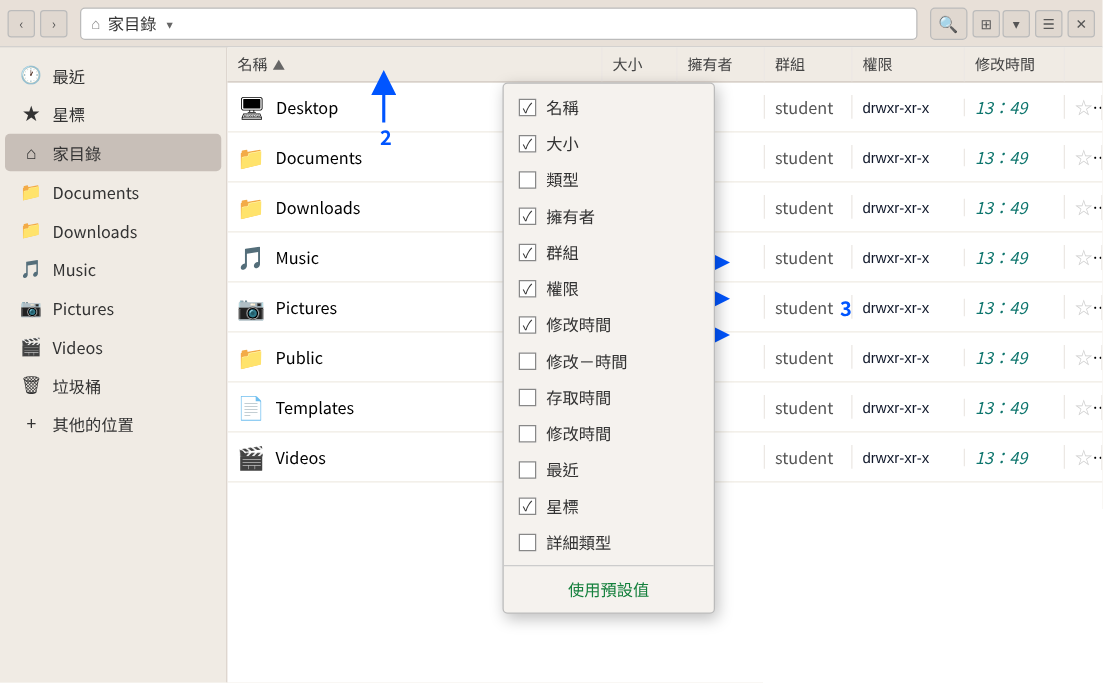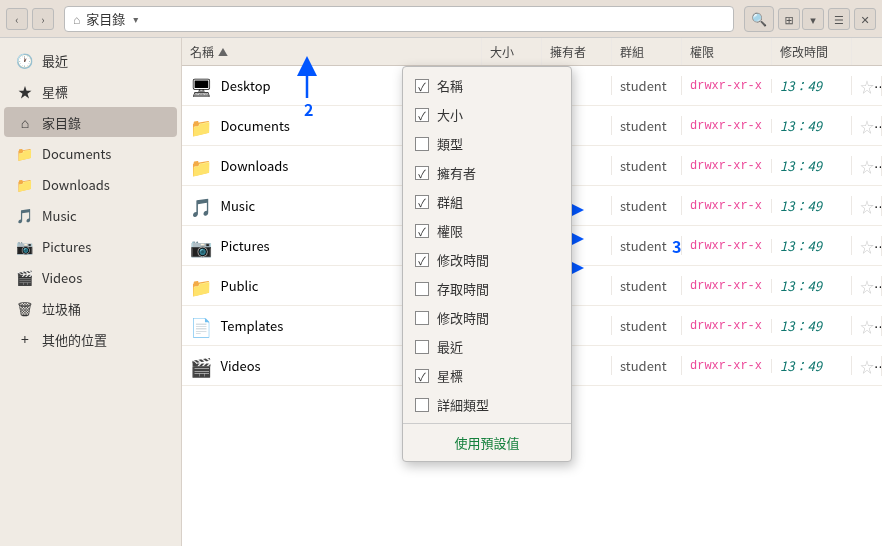--- a/index.html
+++ b/index.html
@@ -152,21 +152,21 @@
       border-right: 1px solid #ece8e4;
     }
     .file-name-cell {
       width: 300px;
       display: flex; align-items: center; gap: 8px;
     }
     .file-icon { font-size: 18px; }
     .file-size-cell { width: 60px; }
     .file-owner-cell { width: 70px; color: #555; }
     .file-group-cell { width: 70px; color: #555; }
-    .file-perms-cell { width: 90px; font-family: Liberation Mono, monospace; font-size: 12px; color: #ec4899; }
+    .file-perms-cell { width: 90px; font-family: Liberation Sans, sans-serif; font-size: 12px; color: #0f172a; }
     .file-modified-cell { width: 80px; color: #0f766e; font-style: italic; }
     .file-star-cell { width: 30px; text-align: center; }
     .star-icon { color: #ccc; font-size: 14px; }
 
     
     .dropdown-overlay {
       position: absolute;
       top: 28px;
       left: 220px;
       width: 170px;
@@ -431,20 +431,24 @@
         <div class="dropdown-item">
           <div class="dropdown-checkbox checked"></div>
           <span>權限</span>
         </div>
         <div class="dropdown-item">
           <div class="dropdown-checkbox checked"></div>
           <span>修改時間</span>
         </div>
         <div class="dropdown-item">
           <div class="dropdown-checkbox"></div>
+          <span>修改－時間</span>
+        </div>
+        <div class="dropdown-item">
+          <div class="dropdown-checkbox"></div>
           <span>存取時間</span>
         </div>
         <div class="dropdown-item">
           <div class="dropdown-checkbox"></div>
           <span>修改時間</span>
         </div>
         <div class="dropdown-item">
           <div class="dropdown-checkbox"></div>
           <span>最近</span>
         </div>

